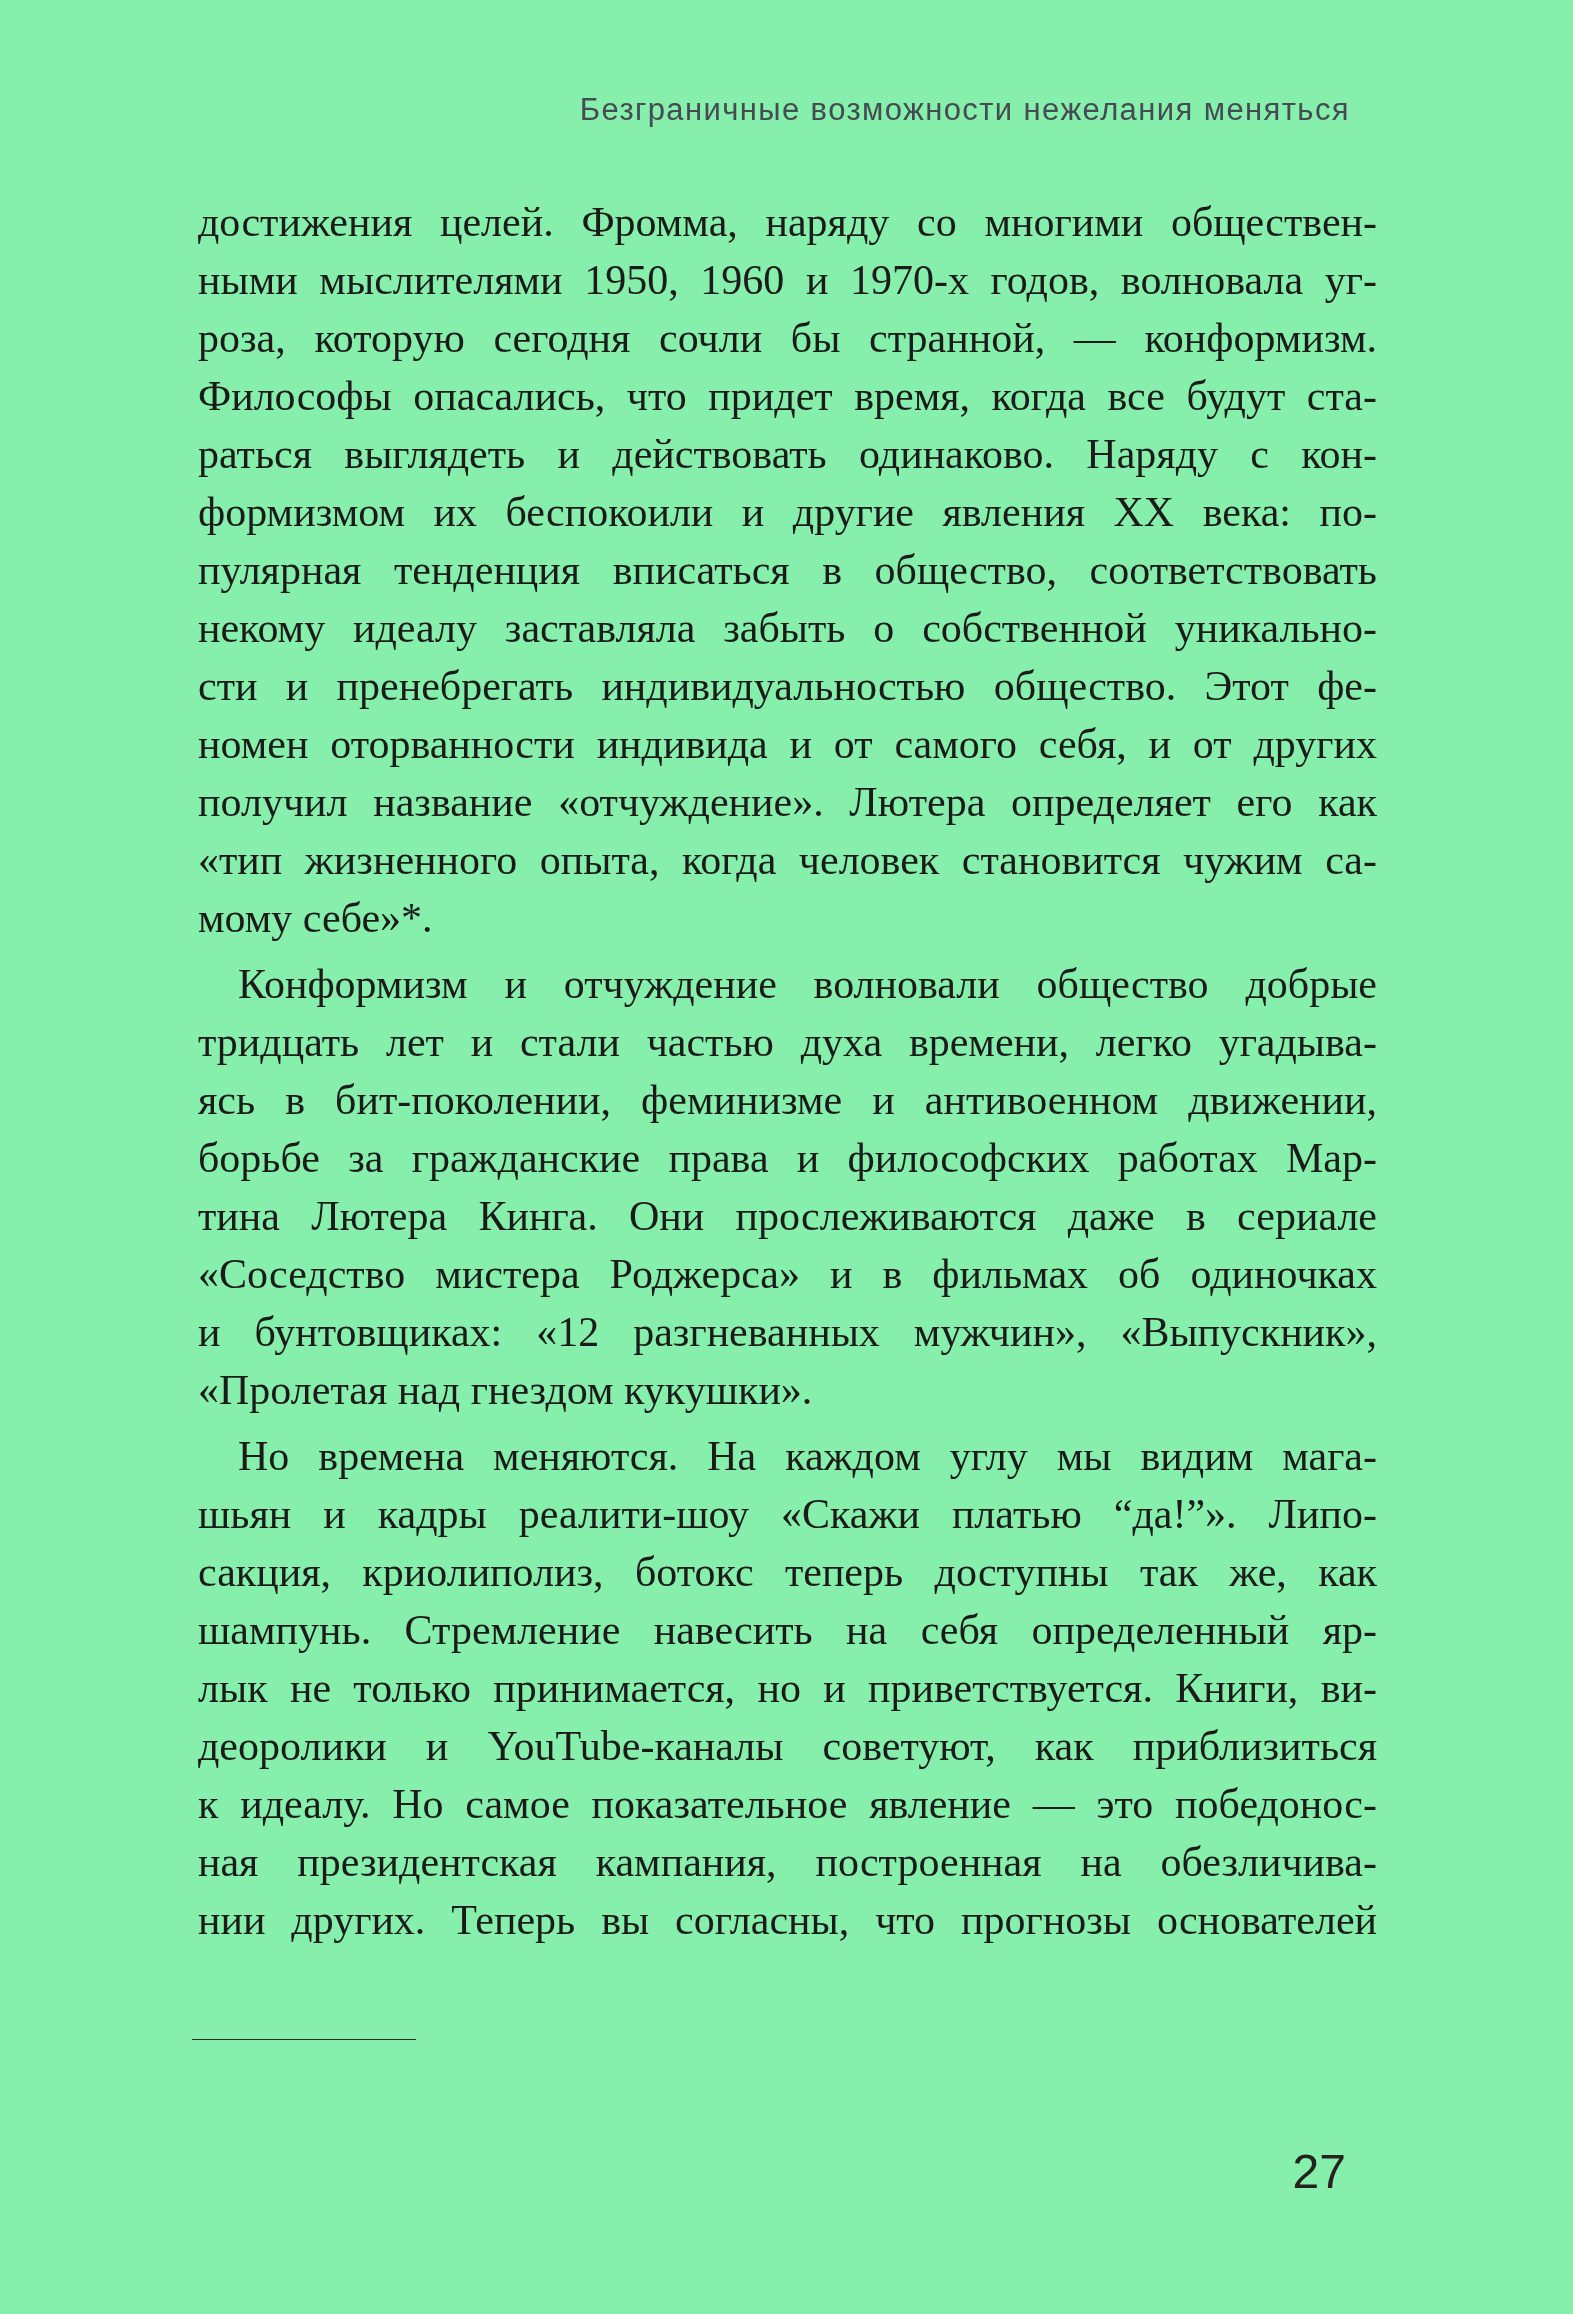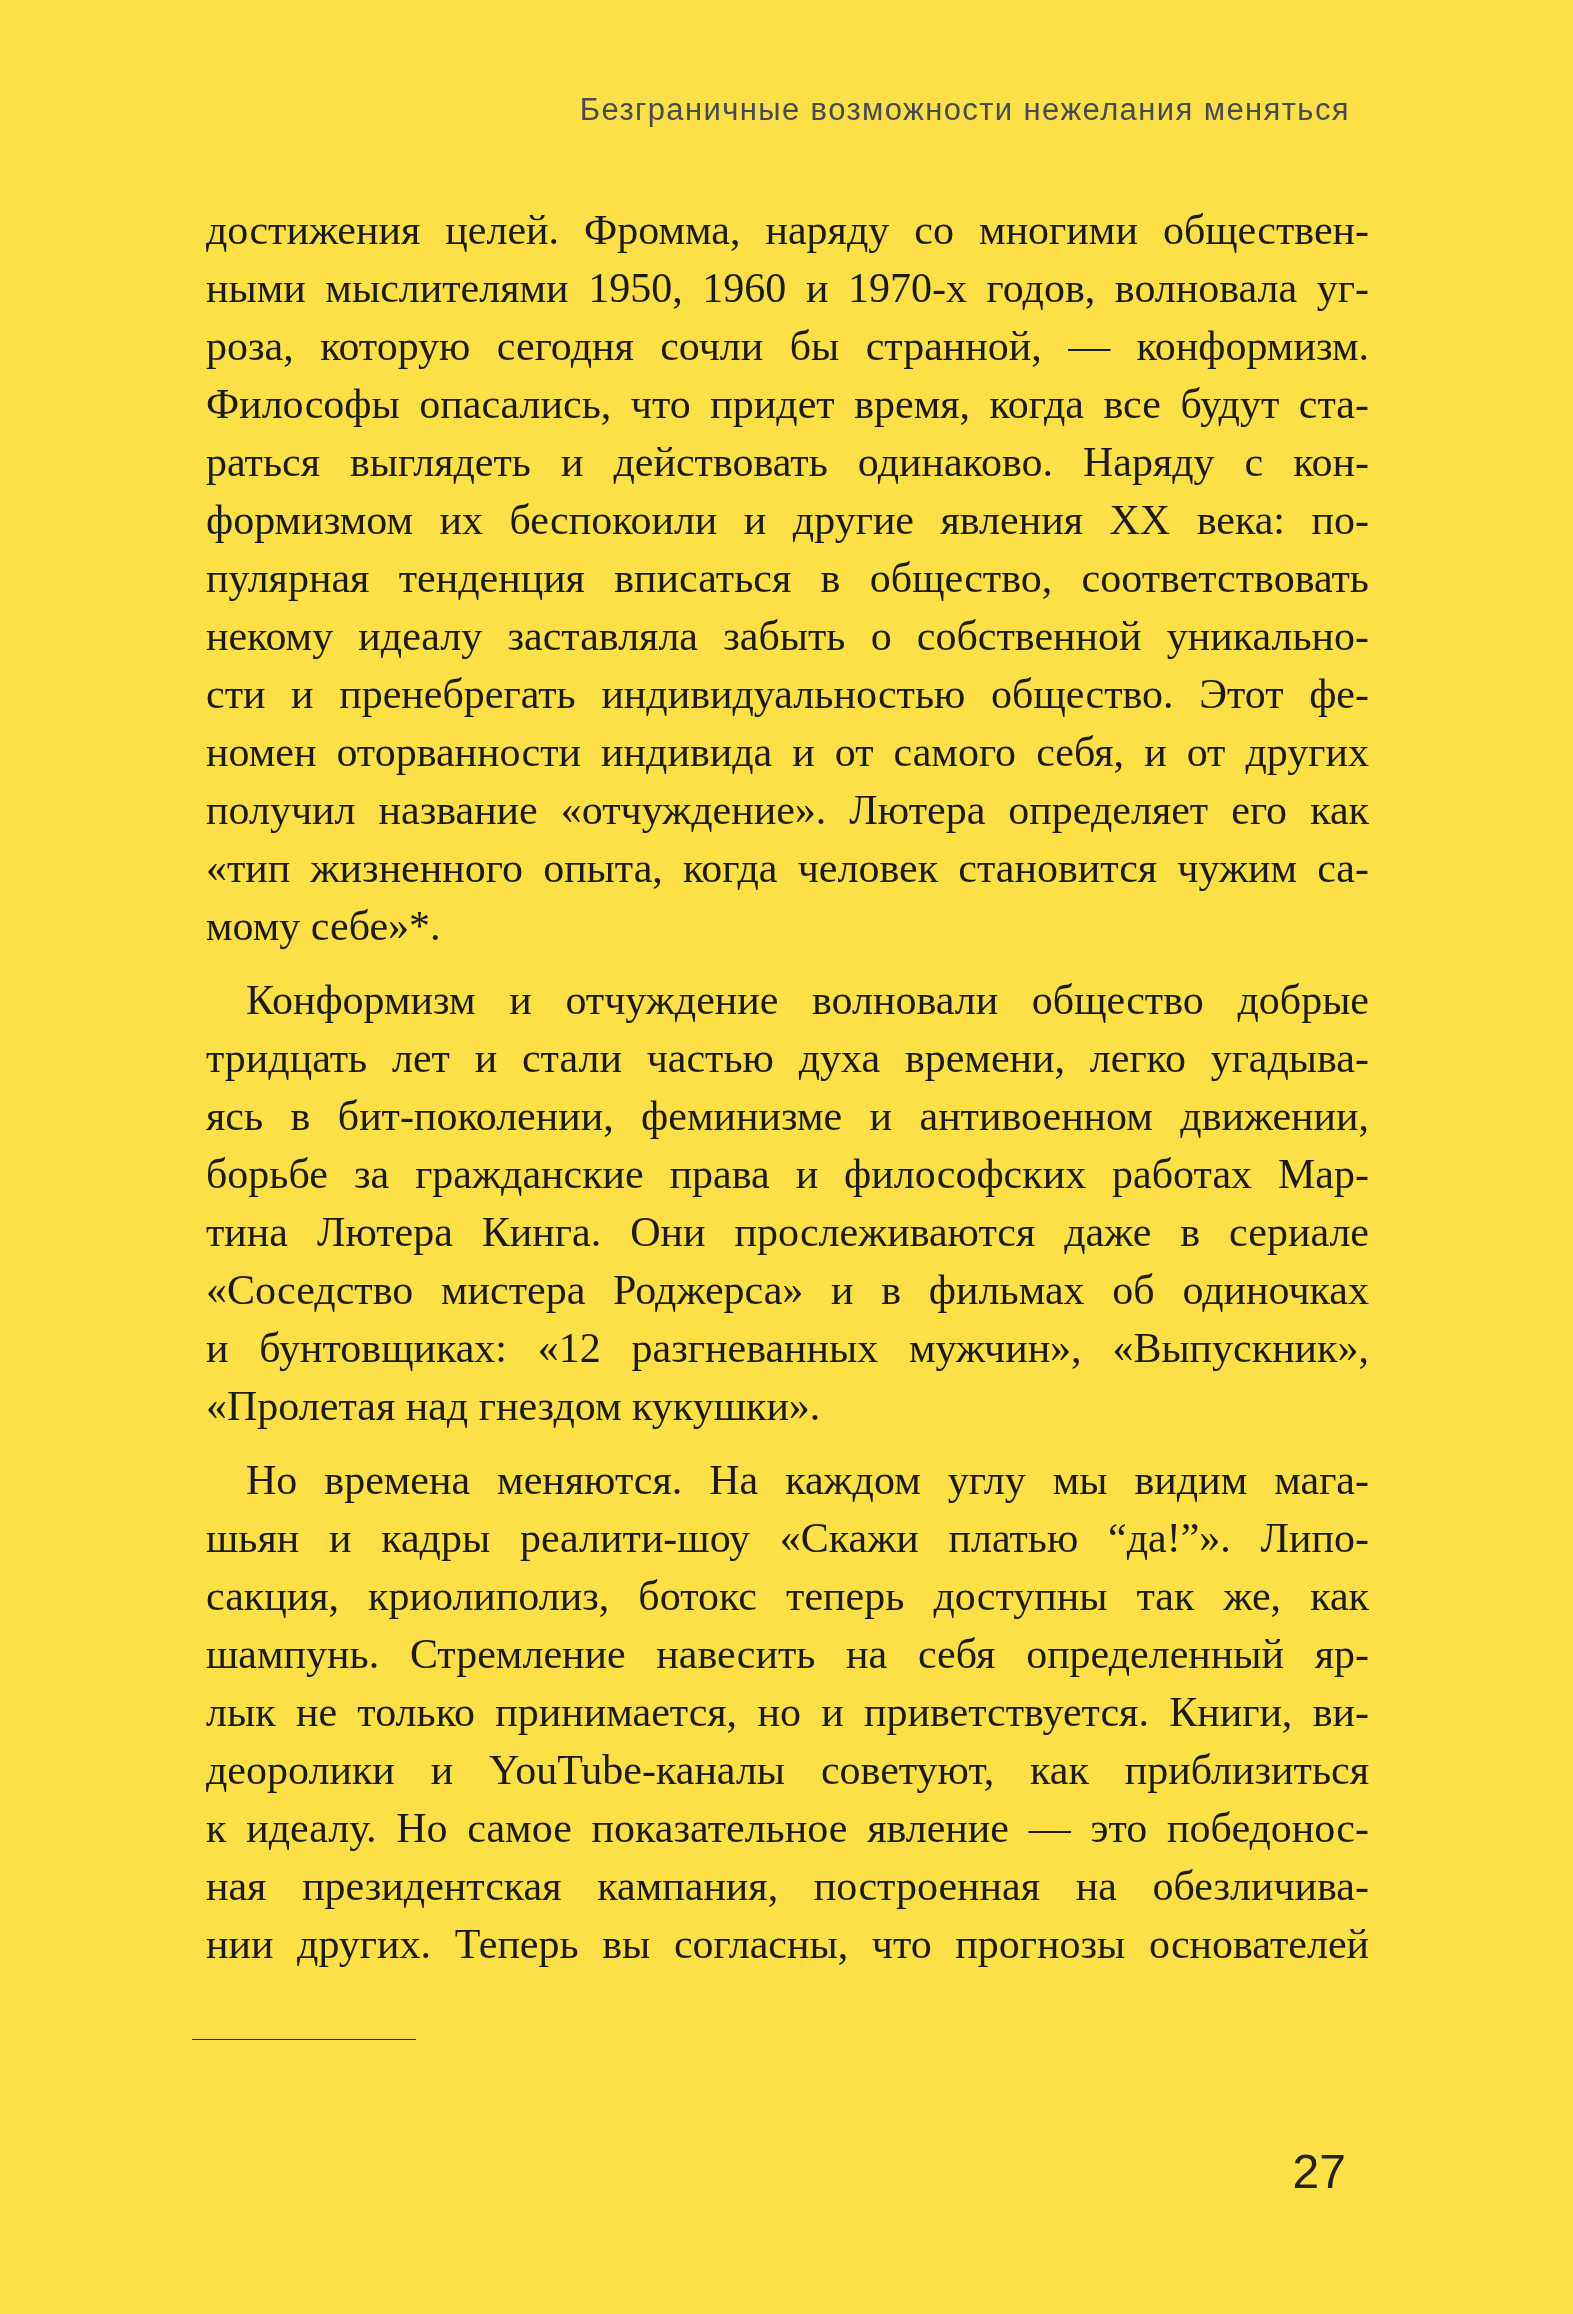--- a/index.html
+++ b/index.html
@@ -6,41 +6,41 @@
   body {
     width: 1573px; height: 2314px;
     background: #ffffff;
     position: relative;
     font-family: "Liberation Serif", "DejaVu Serif", serif;
     color: #1b1b1a;
     overflow: hidden;
   }
   .page {
     position: absolute; inset: 0;
-    background: #fde047;
+    background: #86efac;
   }
   .running-head {
     position: absolute;
     top: 93px;
     right: 223px;
     font-family: "Liberation Sans", "DejaVu Sans", sans-serif;
     font-weight: 300;
     font-size: 31px;
     line-height: 34px;
     letter-spacing: 1.4px;
     color: #454b52;
     white-space: nowrap;
   }
   .body-text {
     position: absolute;
     left: 190px;
     top: 185px;
     width: 1195px;
   }
-  .para { margin: 16px; padding: 0; }
+  .para { margin: 8px; padding: 0; }
   .line {
     font-size: 42px;
     line-height: 58px;
     height: 58px;
     text-align: justify;
     text-align-last: justify;
     white-space: normal;
   }
   .line.pend { text-align-last: left; }
   .line.indent { padding-left: 40px; }

